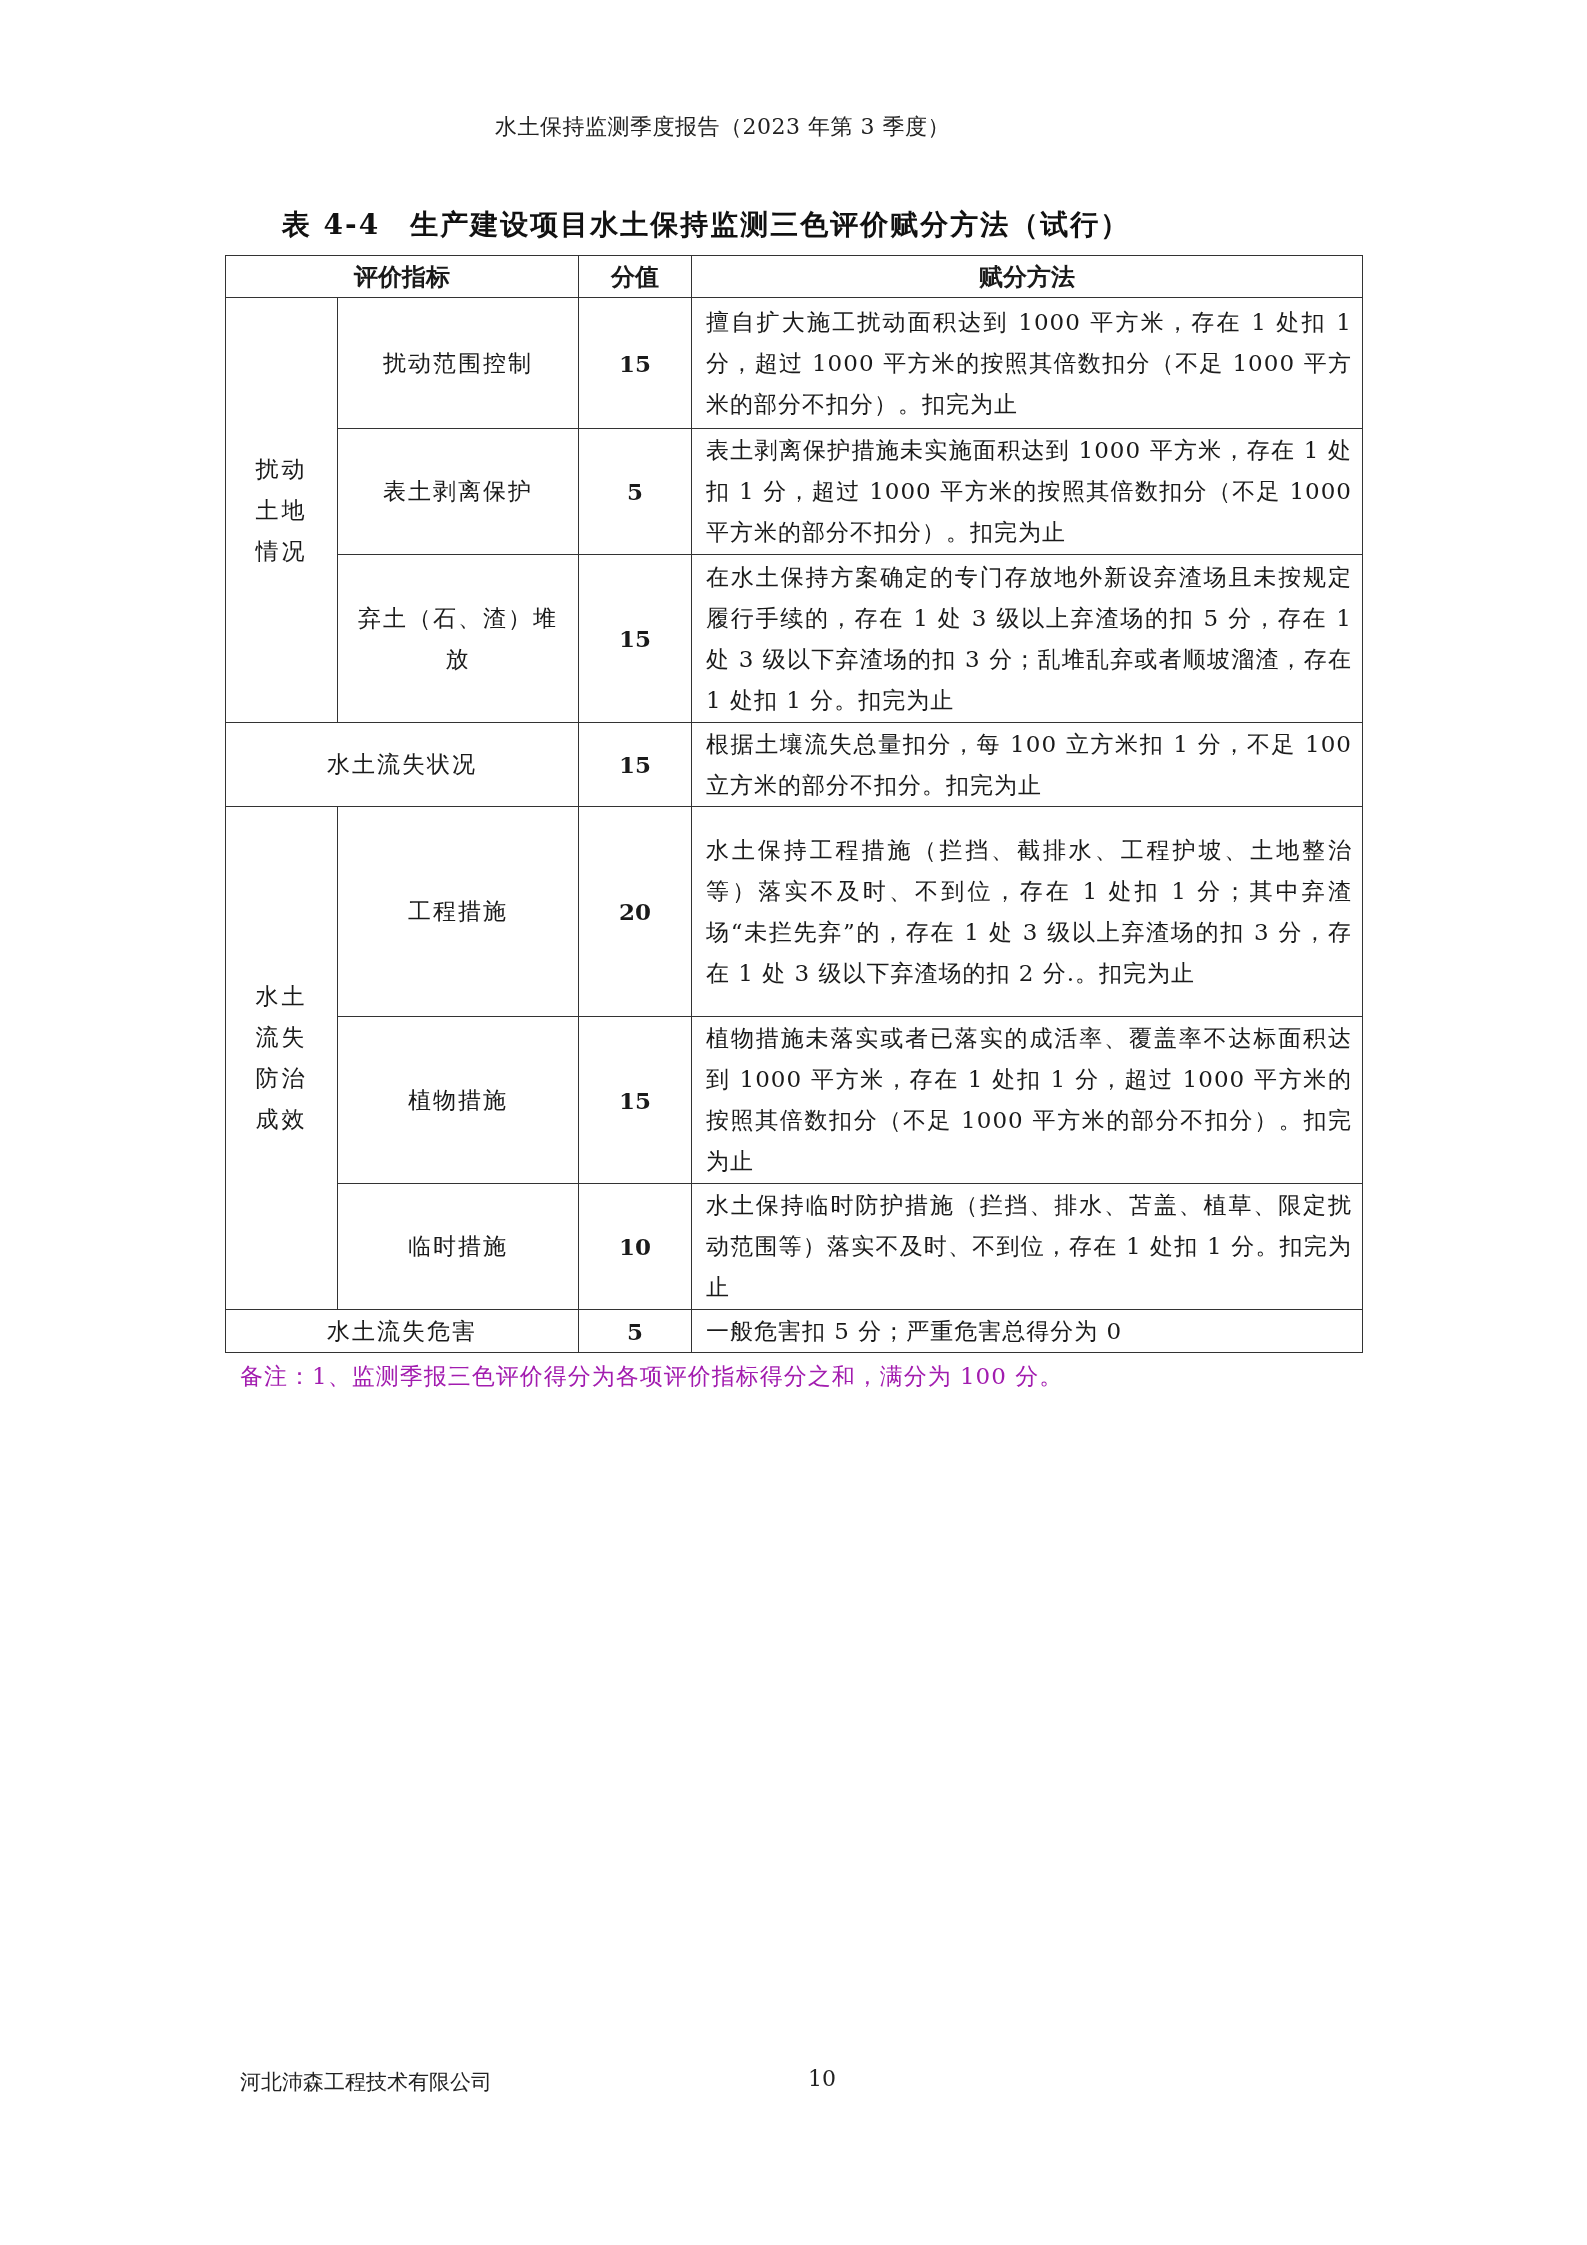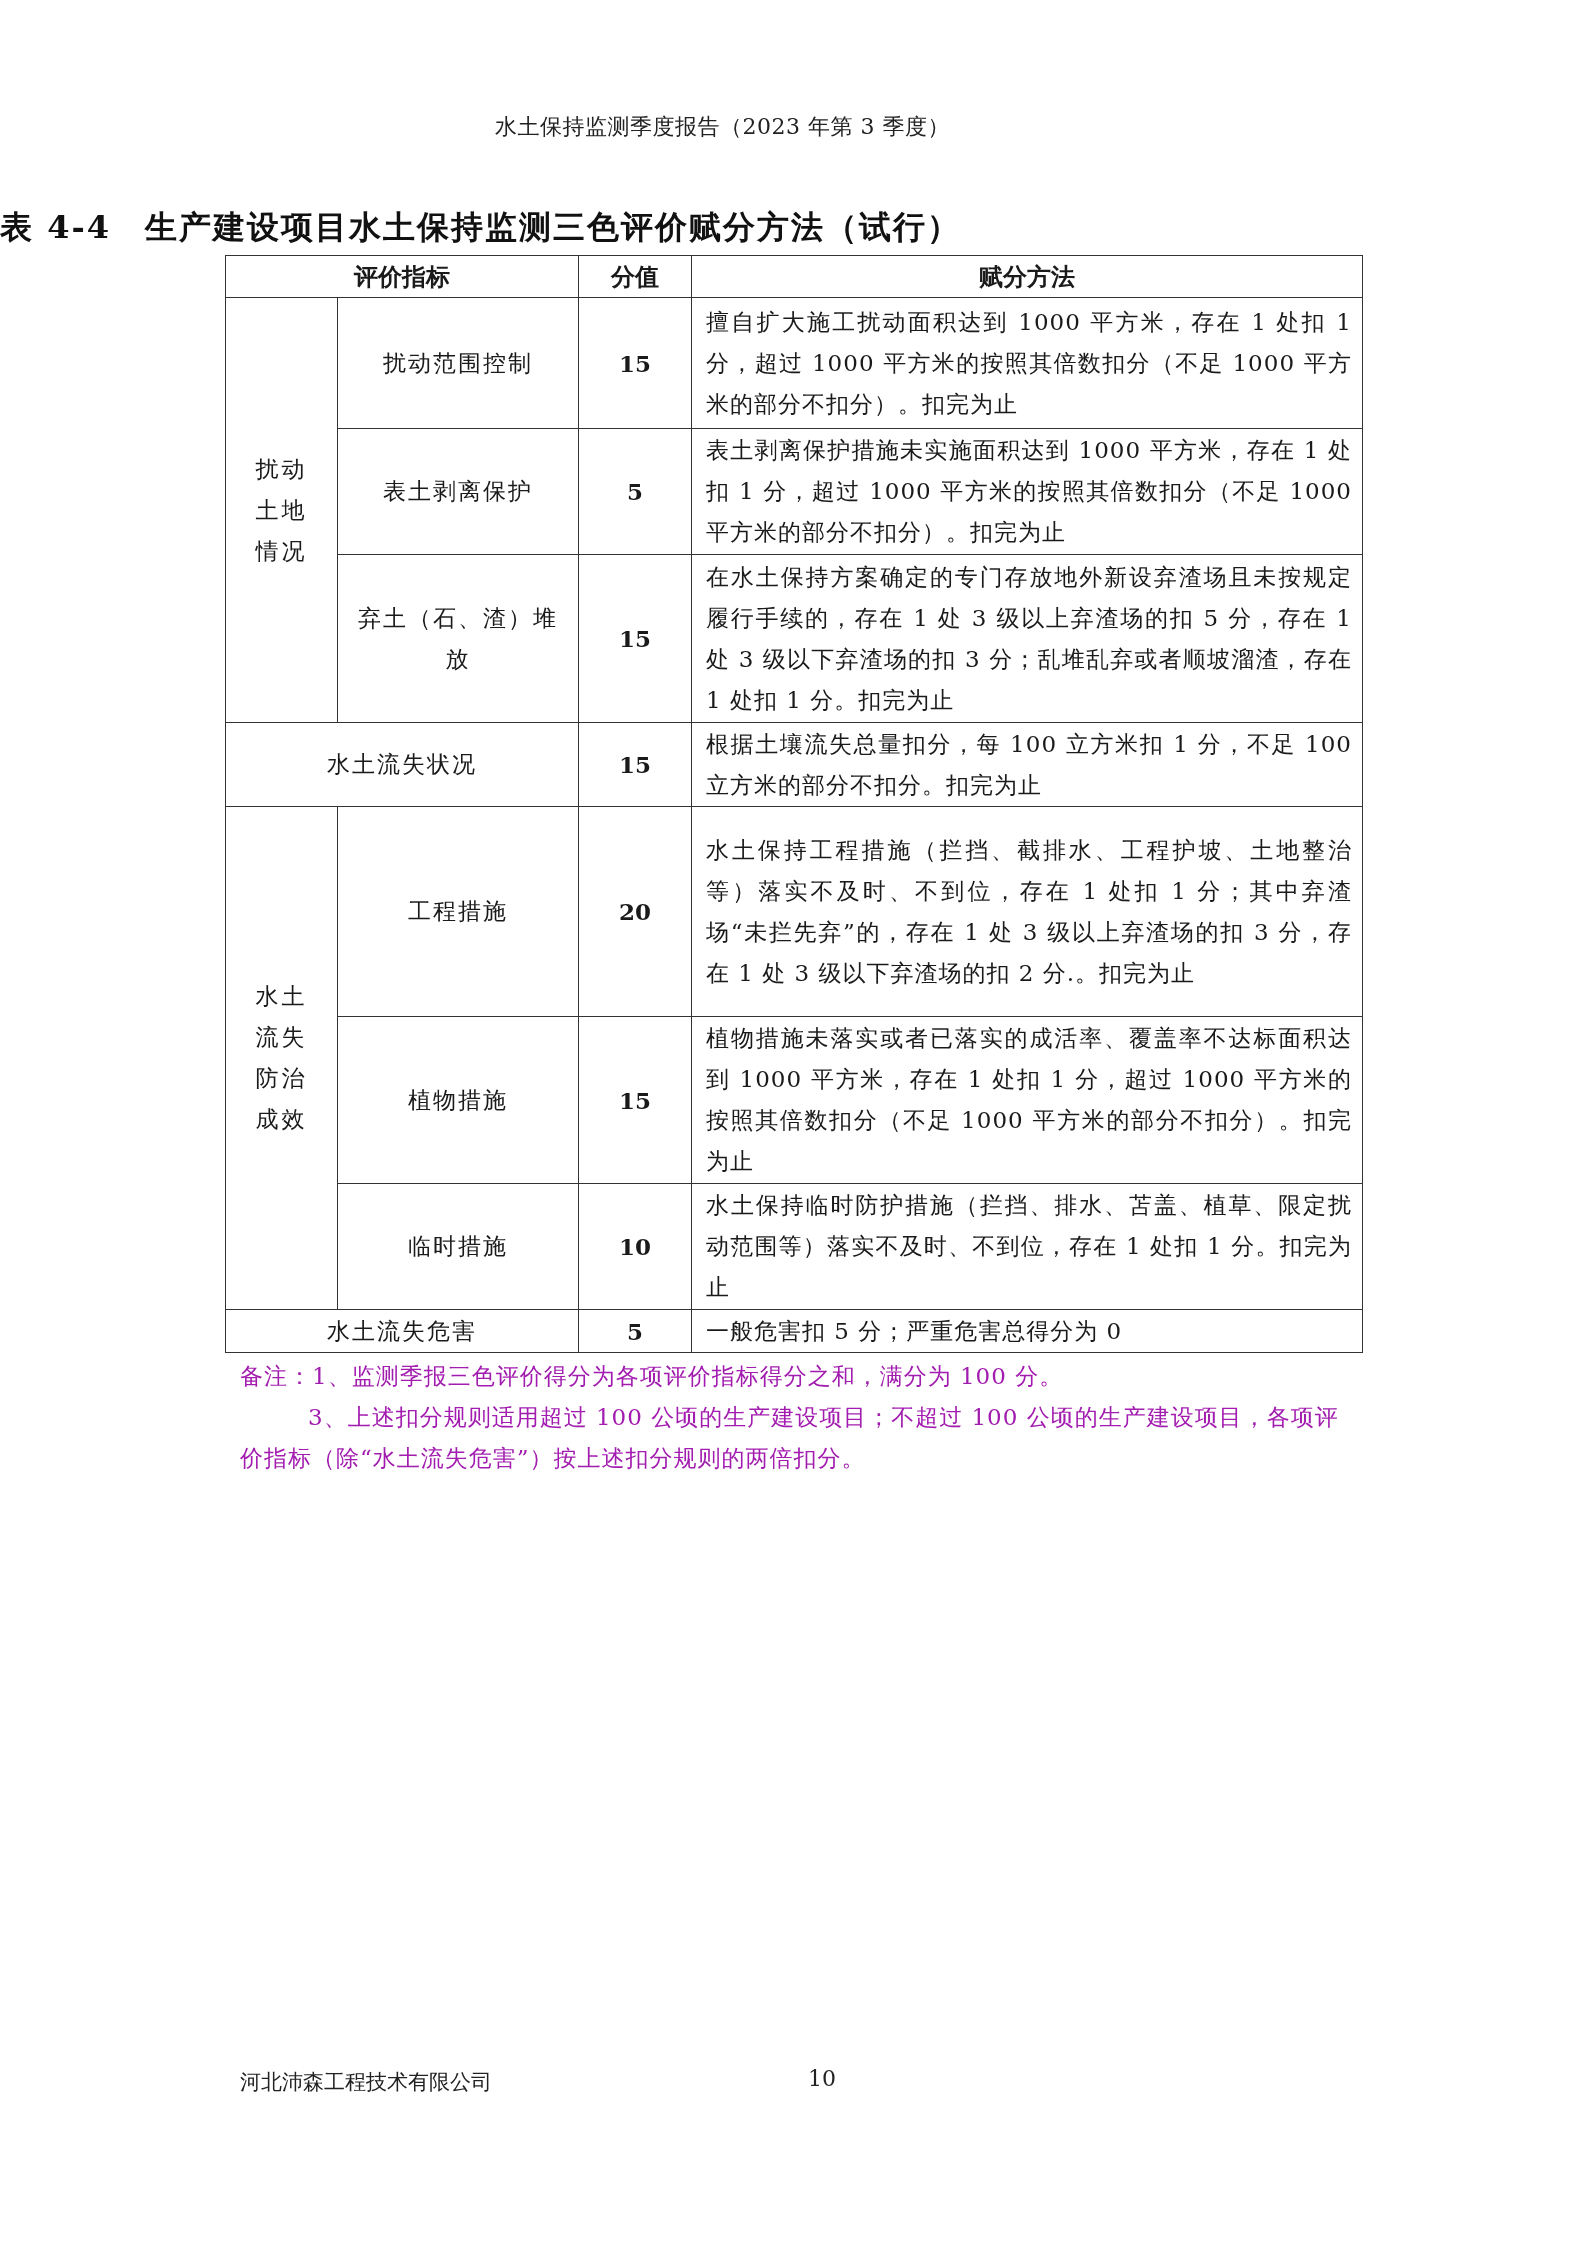--- a/index.html
+++ b/index.html
@@ -7,21 +7,21 @@
     width: 1587px; height: 2245px; position: relative; overflow: hidden;
     font-family: "DejaVu Serif", "Liberation Serif", serif;
     color: #1a1a1a;
   }
   .running-header {
     position: absolute; top: 112px; left: 0; width: 1445px;
     text-align: center; font-size: 22px; letter-spacing: 0.5px; color: #222;
   }
   .table-title {
     position: absolute; top: 206px; left: 0; width: 1412px;
-    text-align: left; font-size: 32px; font-weight: bold; letter-spacing: 2px; color: #111;
+    text-align: center; font-size: 28px; font-weight: bold; letter-spacing: 2px; color: #111;
   }
   table.score {
     position: absolute; top: 255px; left: 225px; width: 1137px;
     border-collapse: collapse; table-layout: fixed;
     font-size: 23px; line-height: 41px;
   }
   table.score td, table.score th {
     border: 1.5px solid #333; padding: 0; vertical-align: middle;
   }
   table.score th { font-weight: bold; text-align: center; height: 41px; font-size: 24px; }
@@ -116,17 +116,16 @@
   <tr style="height:43px">
     <td colspan="2" class="c-name">水土流失危害</td>
     <td class="c-score">5</td>
     <td class="c-method">一般危害扣 5 分；严重危害总得分为 0</td>
   </tr>
 </tbody>
   </table>
 
 <div class="notes">
   <p>备注：1、监测季报三色评价得分为各项评价指标得分之和，满分为 100 分。</p>
-  <p class="indent">3、上述扣分规则适用超过 100 公顷的生产建设项目；不超过 100 公顷的生产建设项目，各项评价指标（除“水土流失危害”）按上述扣分规则的两倍扣分。</p>
 </div>
 
 <div class="footer-company">河北沛森工程技术有限公司</div>
 <div class="footer-page">10</div>
 
 </body></html>

